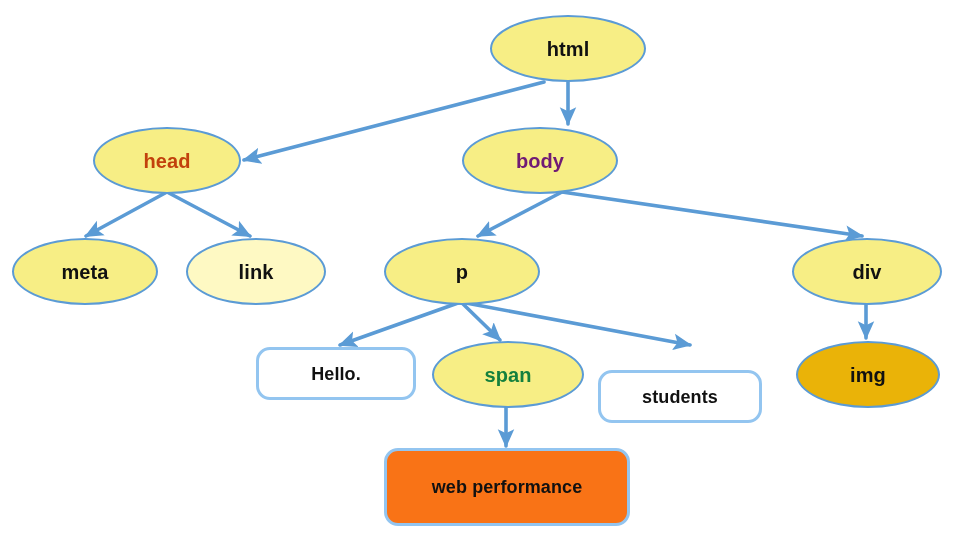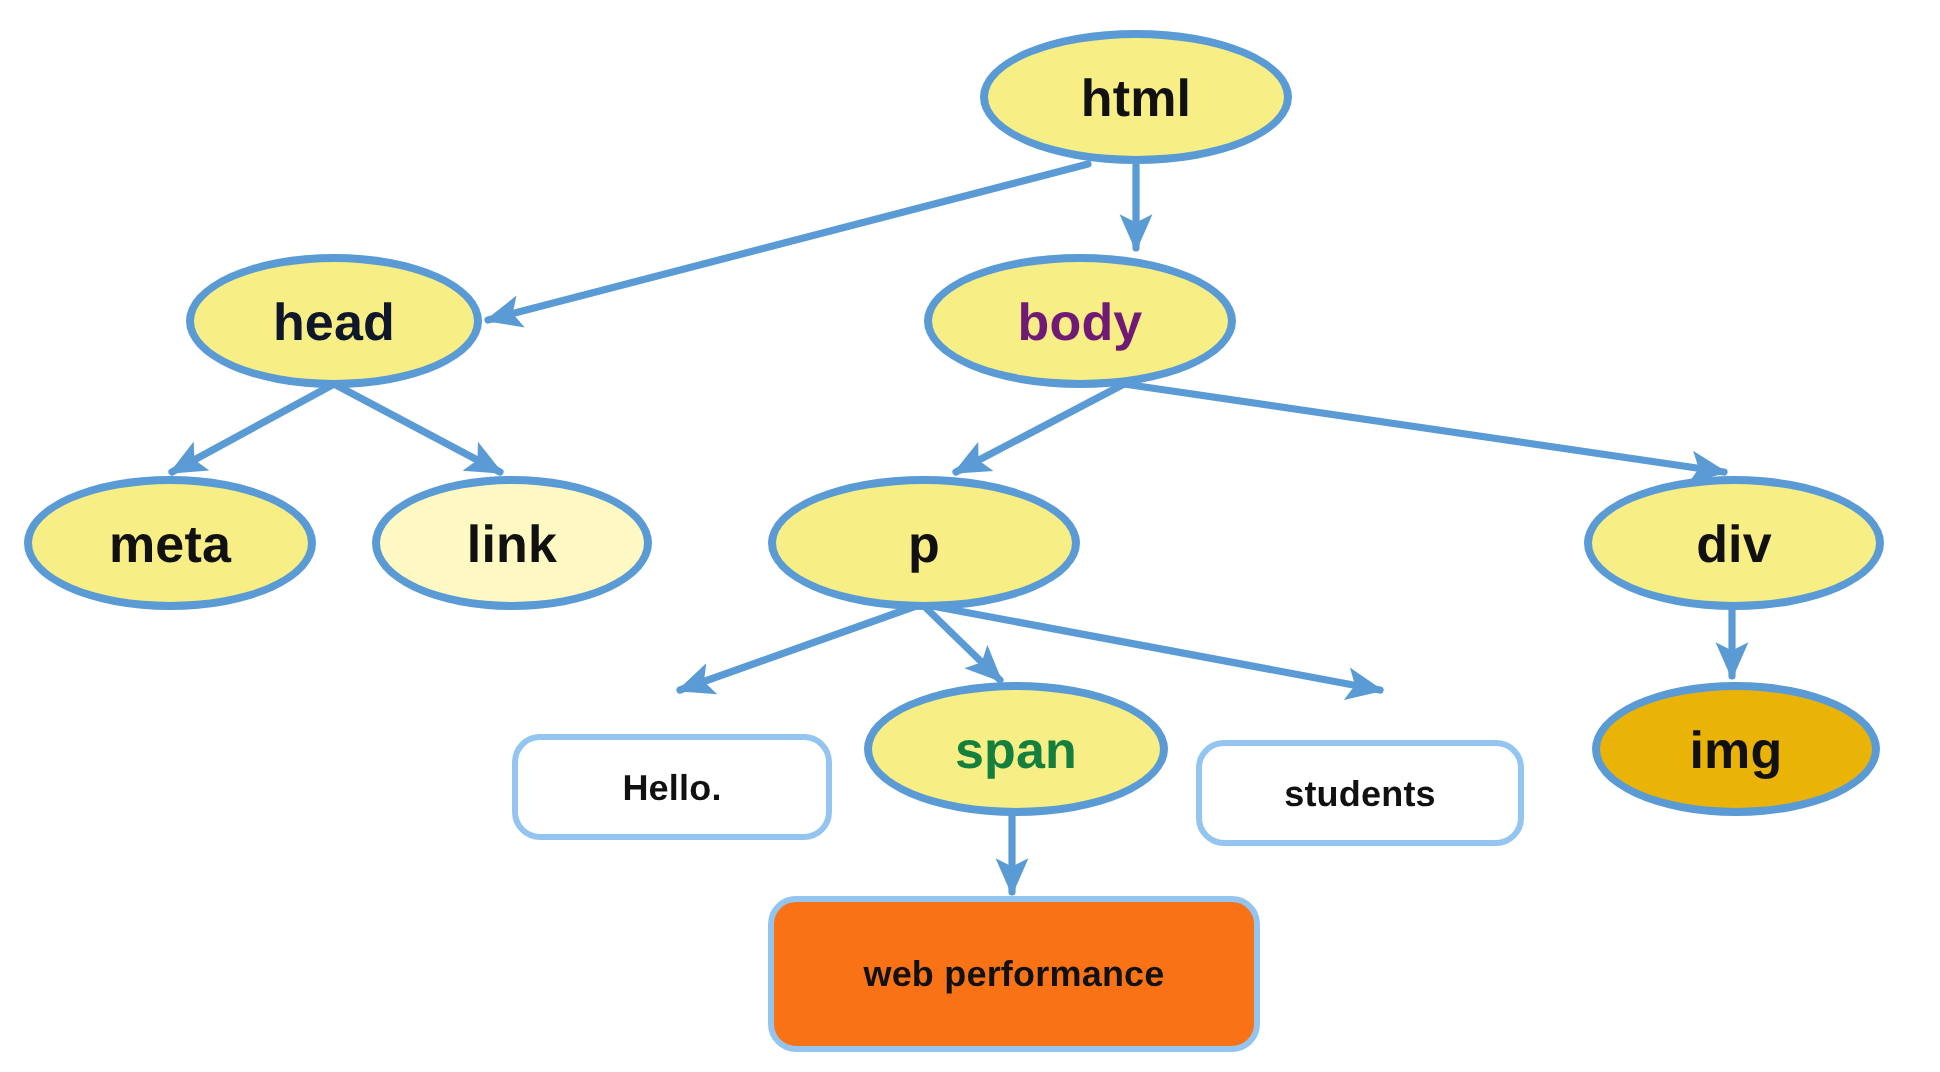--- a/index.html
+++ b/index.html
@@ -31,23 +31,23 @@
     align-items: center;
     justify-content: center;
     box-sizing: border-box;
     color: #111111;
     font-weight: 700;
     letter-spacing: 0.1px;
     user-select: none;
   }
   .node-ellipse {
     background: #F7EE85;
-    border: 4px solid #d946ef;
+    border: 2px solid #d946ef;
     border-radius: 50%;
-    font-size: 26px;
+    font-size: 20px;
   }
   .node-text-box {
     background: #ffffff;
     border: 3px solid #93C5F0;
     border-radius: 14px;
     font-size: 18px;
     font-weight: 700;
   }
   .node-label {
     line-height: 1;
@@ -77,39 +77,39 @@
         <line x1="466" y1="303" x2="690" y2="345" marker-end="url(#arrowhead)"></line>
         <line x1="866" y1="303" x2="866" y2="338" marker-end="url(#arrowhead)"></line>
         <line x1="506" y1="406" x2="506" y2="446" marker-end="url(#arrowhead)"></line>
       </g>
   </svg>
 
   <div id="nodes-layer">
       <div class="node node-ellipse" style="left: 490px; top: 15px; width: 156px; height: 67px; background: rgb(247, 238, 133); border-color: rgb(91, 155, 213); color: rgb(17, 17, 17);">
         <span class="node-label">html</span>
       </div>
-      <div class="node node-ellipse" style="left: 93px; top: 127px; width: 148px; height: 67px; background: rgb(247, 238, 133); border-color: rgb(91, 155, 213); color: #0f172a;">
+      <div class="node node-ellipse" style="left: 93px; top: 127px; width: 148px; height: 67px; background: rgb(247, 238, 133); border-color: rgb(91, 155, 213); color: #c2410c;">
         <span class="node-label">head</span>
       </div>
       <div class="node node-ellipse" style="left: 462px; top: 127px; width: 156px; height: 67px; background: rgb(247, 238, 133); border-color: rgb(91, 155, 213); color: #701a75;">
         <span class="node-label">body</span>
       </div>
       <div class="node node-ellipse" style="left: 12px; top: 238px; width: 146px; height: 67px; background: rgb(247, 238, 133); border-color: rgb(91, 155, 213); color: rgb(17, 17, 17); justify-content: center;">
         <span class="node-label">meta</span>
       </div>
       <div class="node node-ellipse" style="left: 186px; top: 238px; width: 140px; height: 67px; background: #fef9c3; border-color: rgb(91, 155, 213); color: rgb(17, 17, 17);">
         <span class="node-label">link</span>
       </div>
       <div class="node node-ellipse" style="left: 384px; top: 238px; width: 156px; height: 67px; background: rgb(247, 238, 133); border-color: rgb(91, 155, 213); color: rgb(17, 17, 17);">
         <span class="node-label">p</span>
       </div>
       <div class="node node-ellipse" style="left: 792px; top: 238px; width: 150px; height: 67px; background: rgb(247, 238, 133); border-color: rgb(91, 155, 213); color: rgb(17, 17, 17);">
         <span class="node-label">div</span>
       </div>
-      <div class="node node-text-box" style="left: 256px; top: 367px; width: 160px; height: 53px; background: rgb(255, 255, 255); border-color: rgb(147, 197, 240); color: rgb(17, 17, 17);">
+      <div class="node node-text-box" style="left: 256px; top: 347px; width: 160px; height: 53px; background: rgb(255, 255, 255); border-color: rgb(147, 197, 240); color: rgb(17, 17, 17);">
         <span class="node-label">Hello.</span>
       </div>
       <div class="node node-ellipse" style="left: 432px; top: 341px; width: 152px; height: 67px; background: rgb(247, 238, 133); border-color: rgb(91, 155, 213); color: #15803d;">
         <span class="node-label">span</span>
       </div>
       <div class="node node-text-box" style="left: 598px; top: 347px; width: 164px; height: 53px; background: rgb(255, 255, 255); border-color: rgb(147, 197, 240); color: rgb(17, 17, 17); margin-top: 23px;">
         <span class="node-label">students</span>
       </div>
       <div class="node node-ellipse" style="left: 796px; top: 341px; width: 144px; height: 67px; background: #eab308; border-color: rgb(91, 155, 213); color: rgb(17, 17, 17); text-align: center;">
         <span class="node-label">img</span>

